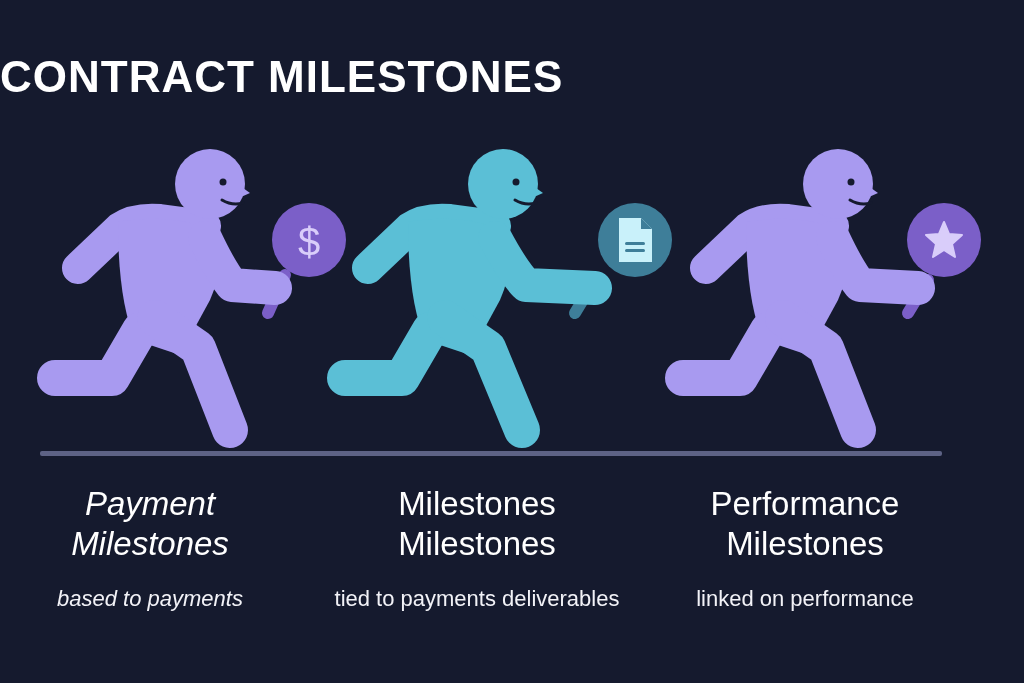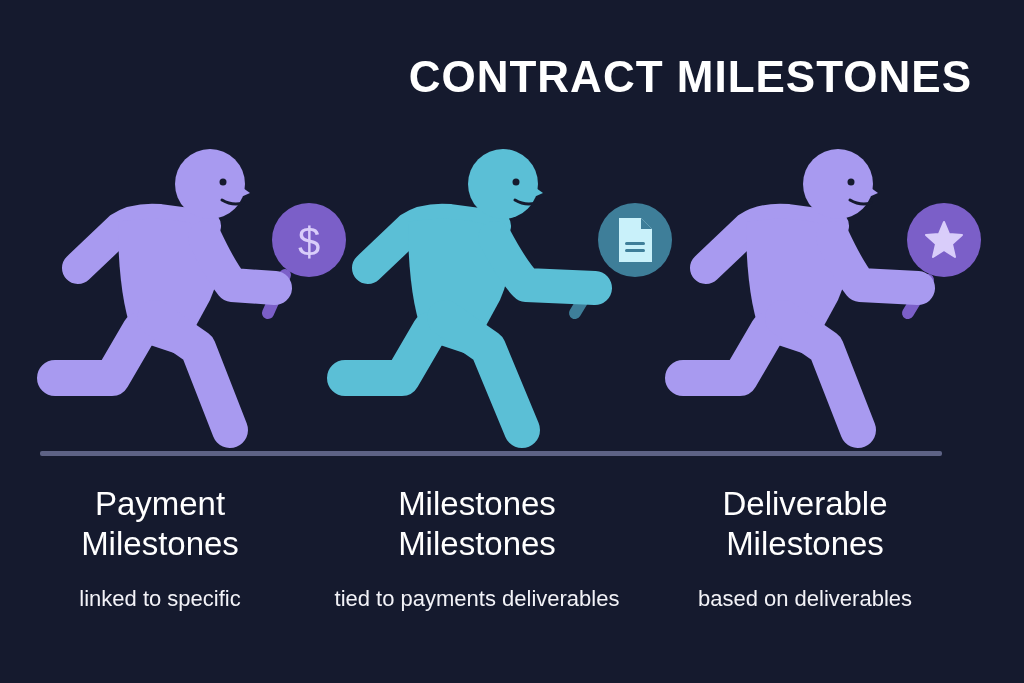--- a/index.html
+++ b/index.html
@@ -4,21 +4,21 @@
 <style>
   html, body { margin: 0; padding: 0; }
   body {
     width: 1024px; height: 683px; overflow: hidden;
     background: #151a2e;
     font-family: "Liberation Sans", "DejaVu Sans", sans-serif;
     position: relative;
   }
   .title {
     position: absolute; left: 0; top: 52px; width: 972px;
-    text-align: right; color: #ffffff;
+    text-align: left; color: #ffffff;
     font-size: 44px; font-weight: bold; letter-spacing: 1px;
     font-family: "Liberation Sans", sans-serif;
   }
   .stage { position: absolute; left: 0; top: 0; width: 1024px; height: 683px; }
   .ground {
     position: absolute; left: 40px; top: 451px; width: 902px; height: 5px;
     background: #5d6285; border-radius: 2px;
   }
   .label {
     position: absolute; text-align: center; color: #ffffff;
@@ -109,35 +109,35 @@
     <path d="M222,200 Q232,206 243,203" fill="none" stroke="#151a2e" stroke-width="3" stroke-linecap="round"></path>
     <circle cx="316" cy="240" r="37" fill="#7b5fc8"></circle>
     <g>
       <path d="M316,222 L321,234 L334,235 L324,244 L327,257 L316,250 L305,257 L308,244 L298,235 L311,234 Z" fill="#d9cdfa" stroke="#d9cdfa" stroke-width="2" stroke-linejoin="round"></path>
     </g>
   </g>
 </svg>
 
 <div class="ground"></div>
 
-<div class="label" style="left:40px; top:484px; width:240px;">
+<div class="label" style="left:30px; top:484px; width:240px;font-style:italic;">
   <div class="name">
     <div>Payment</div>
     <div>Milestones</div>
   </div>
-  <div class="desc">linked to specific</div>
+  <div class="desc">based to payments</div>
 </div>
 
 <div class="label" style="left:312px; top:484px; width:330px;">
   <div class="name">
     <div>Milestones</div>
     <div>Milestones</div>
   </div>
   <div class="desc">tied to payments deliverables</div>
 </div>
 
 <div class="label" style="left:660px; top:484px; width:290px;">
   <div class="name">
-    <div>Deliverable</div>
+    <div>Performance</div>
     <div>Milestones</div>
   </div>
-  <div class="desc">based on deliverables</div>
+  <div class="desc">linked on performance</div>
 </div>
 
 </body></html>

